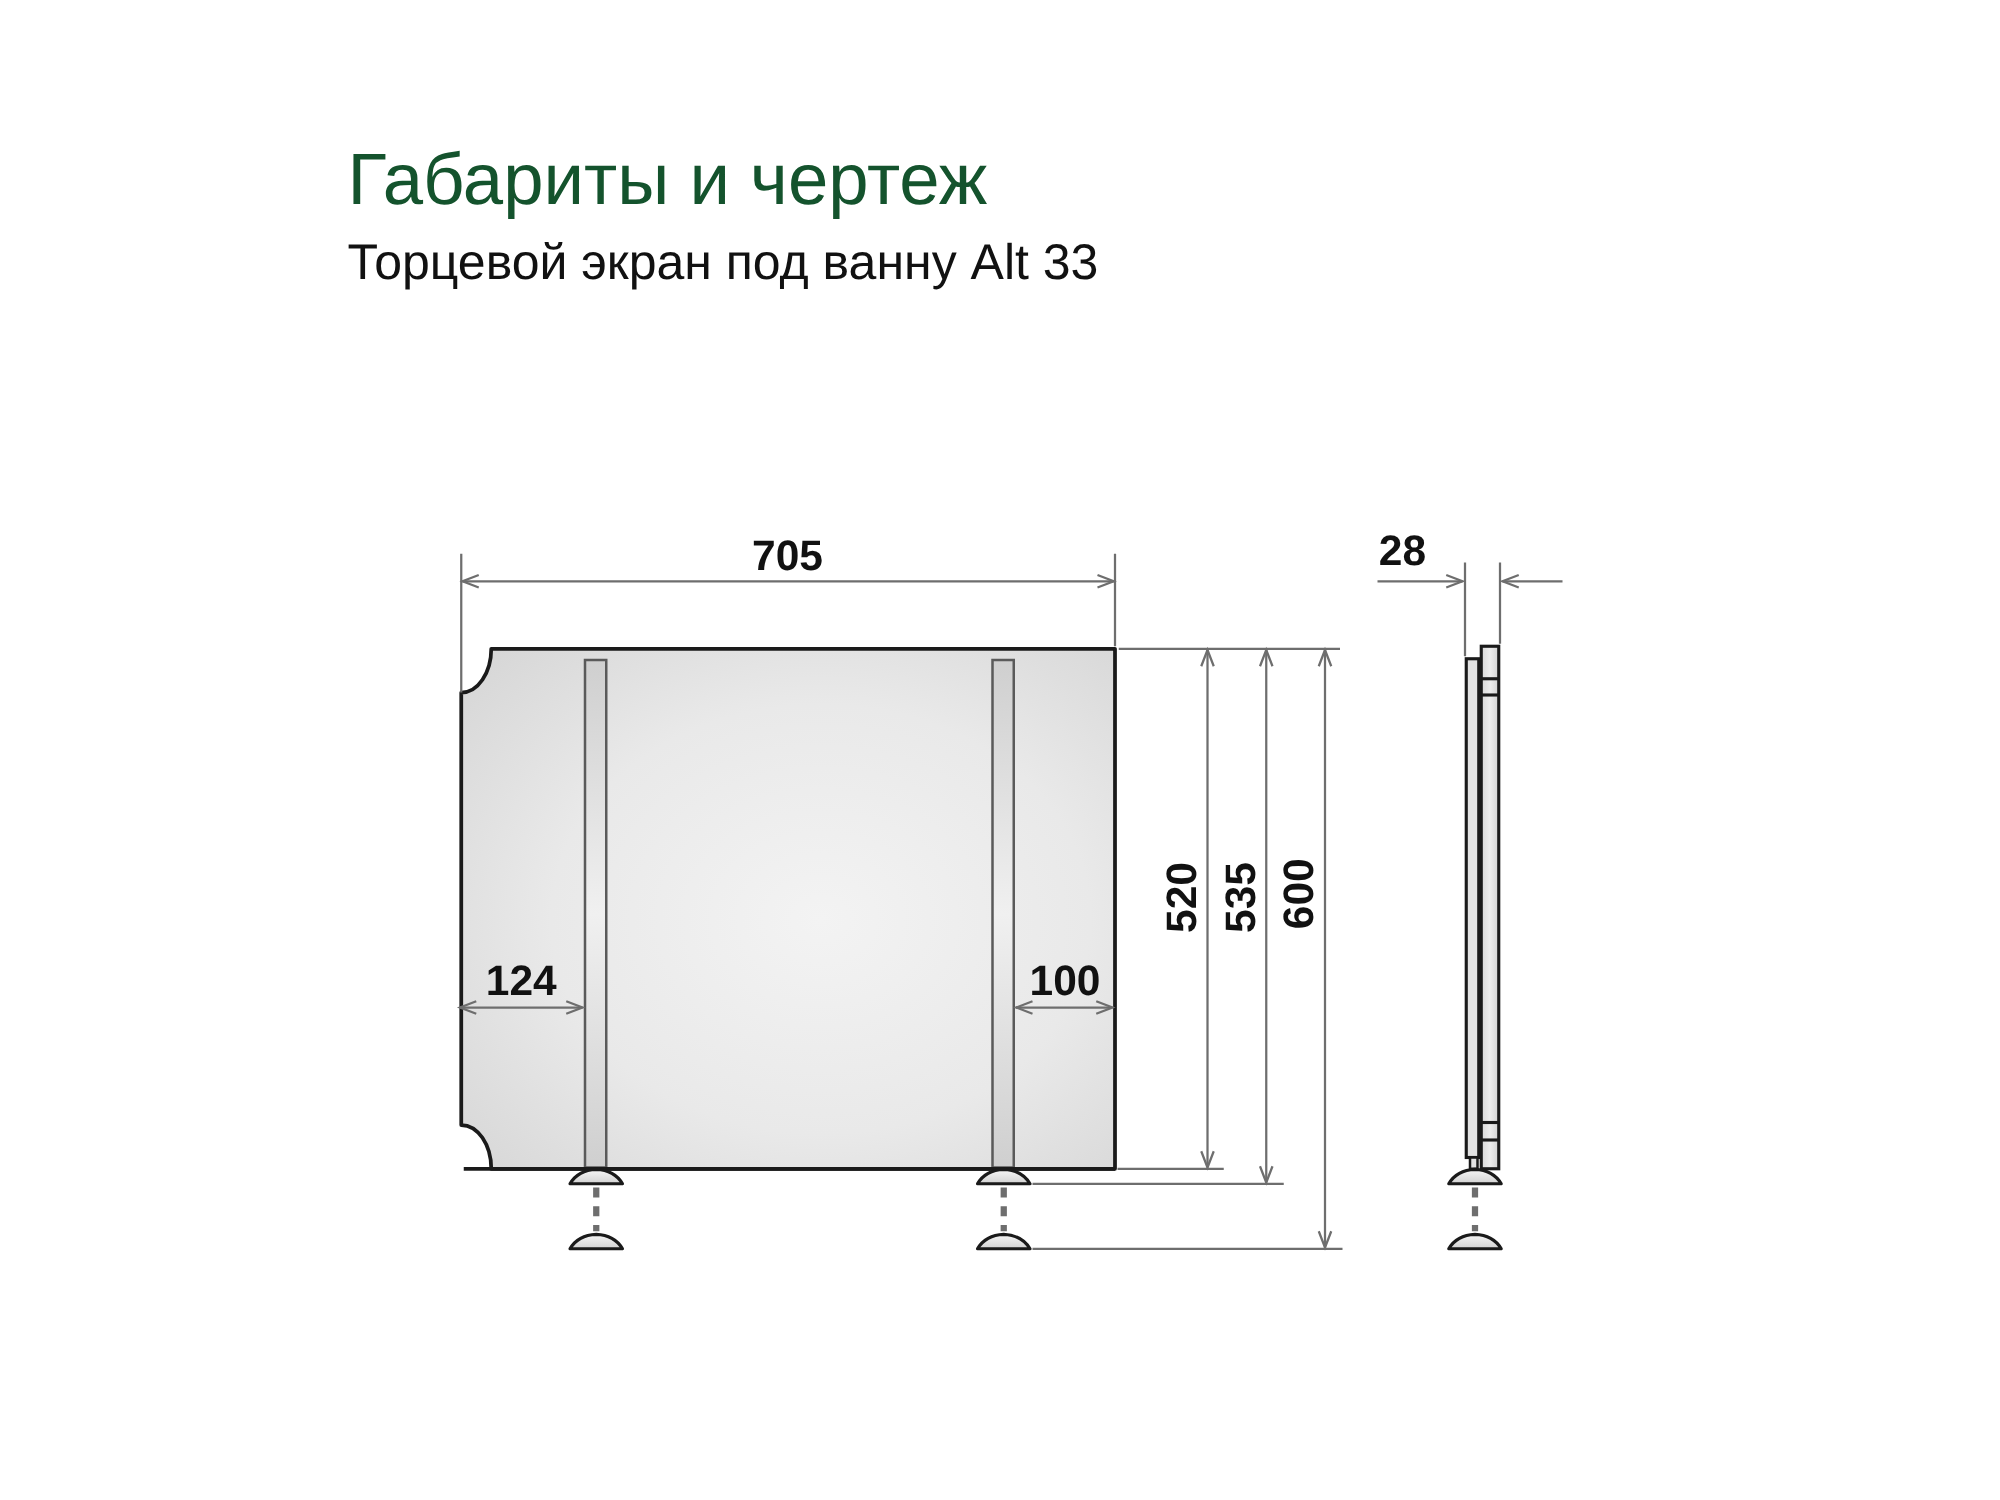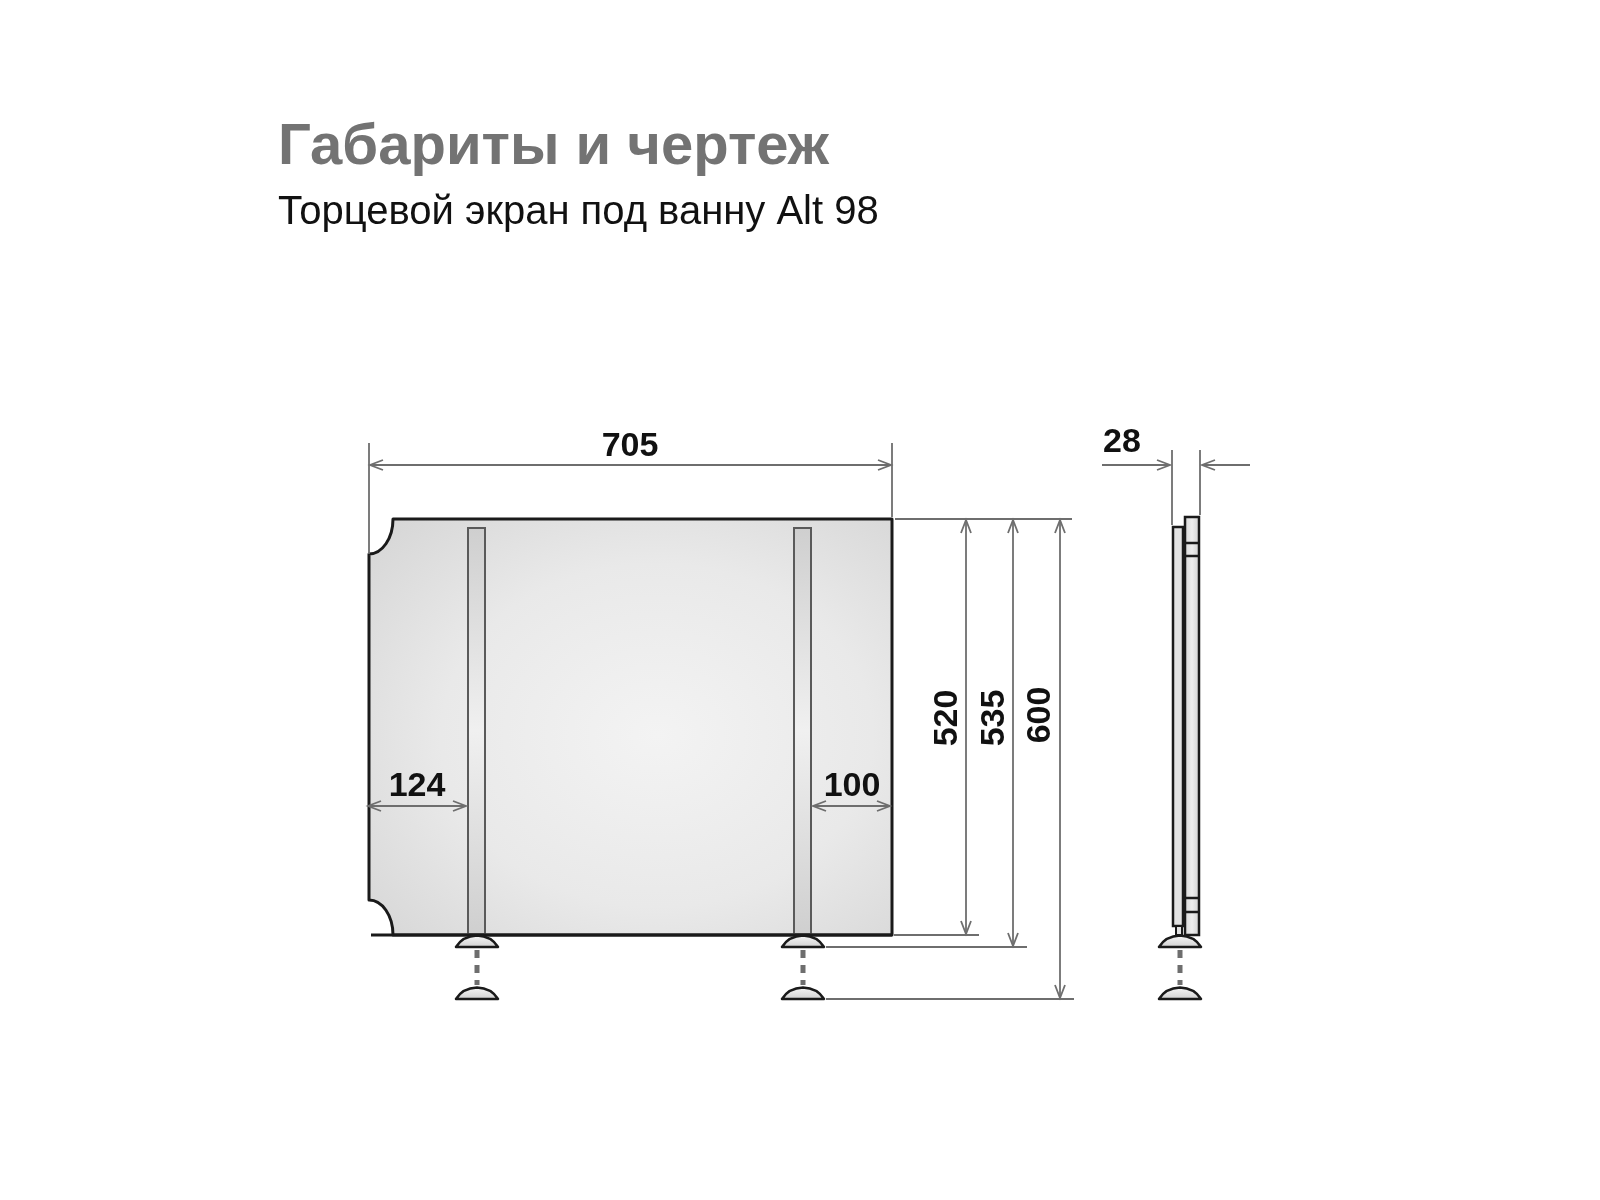--- a/index.html
+++ b/index.html
@@ -15,22 +15,22 @@
     overflow: hidden;
     font-family: "Liberation Sans", "DejaVu Sans", sans-serif;
   }
   #header {
     position: absolute;
     left: 278px;
     top: 112px;
   }
   #header .title {
     font-size: 58px;
-    font-weight: 700;
-    color: #737373;
+    font-weight: 400;
+    color: #14532d;
     letter-spacing: 0px;
     line-height: 1.1;
   }
   #header .subtitle {
     margin-top: 12px;
     font-size: 40px;
     font-weight: 400;
     color: #111111;
     line-height: 1.1;
   }
@@ -46,21 +46,21 @@
     fill: #111111;
   }
 </style>
 </head>
 <body>
 
 <div id="stage">
 
   <div id="header">
     <div class="title">Габариты и чертеж</div>
-    <div class="subtitle">Торцевой экран под ванну Alt 98</div>
+    <div class="subtitle">Торцевой экран под ванну Alt 33</div>
   </div>
 
   <svg id="drawing" width="1600" height="1200" viewBox="0 0 1600 1200" xmlns="http://www.w3.org/2000/svg">
     <defs>
       <radialGradient id="panelGrad" cx="0.55" cy="0.52" r="0.75">
         <stop offset="0%" stop-color="#f3f3f3"></stop>
         <stop offset="55%" stop-color="#e9e9e9"></stop>
         <stop offset="100%" stop-color="#d5d5d5"></stop>
       </radialGradient>
       <linearGradient id="railGrad" x1="0" y1="0" x2="0" y2="1">

